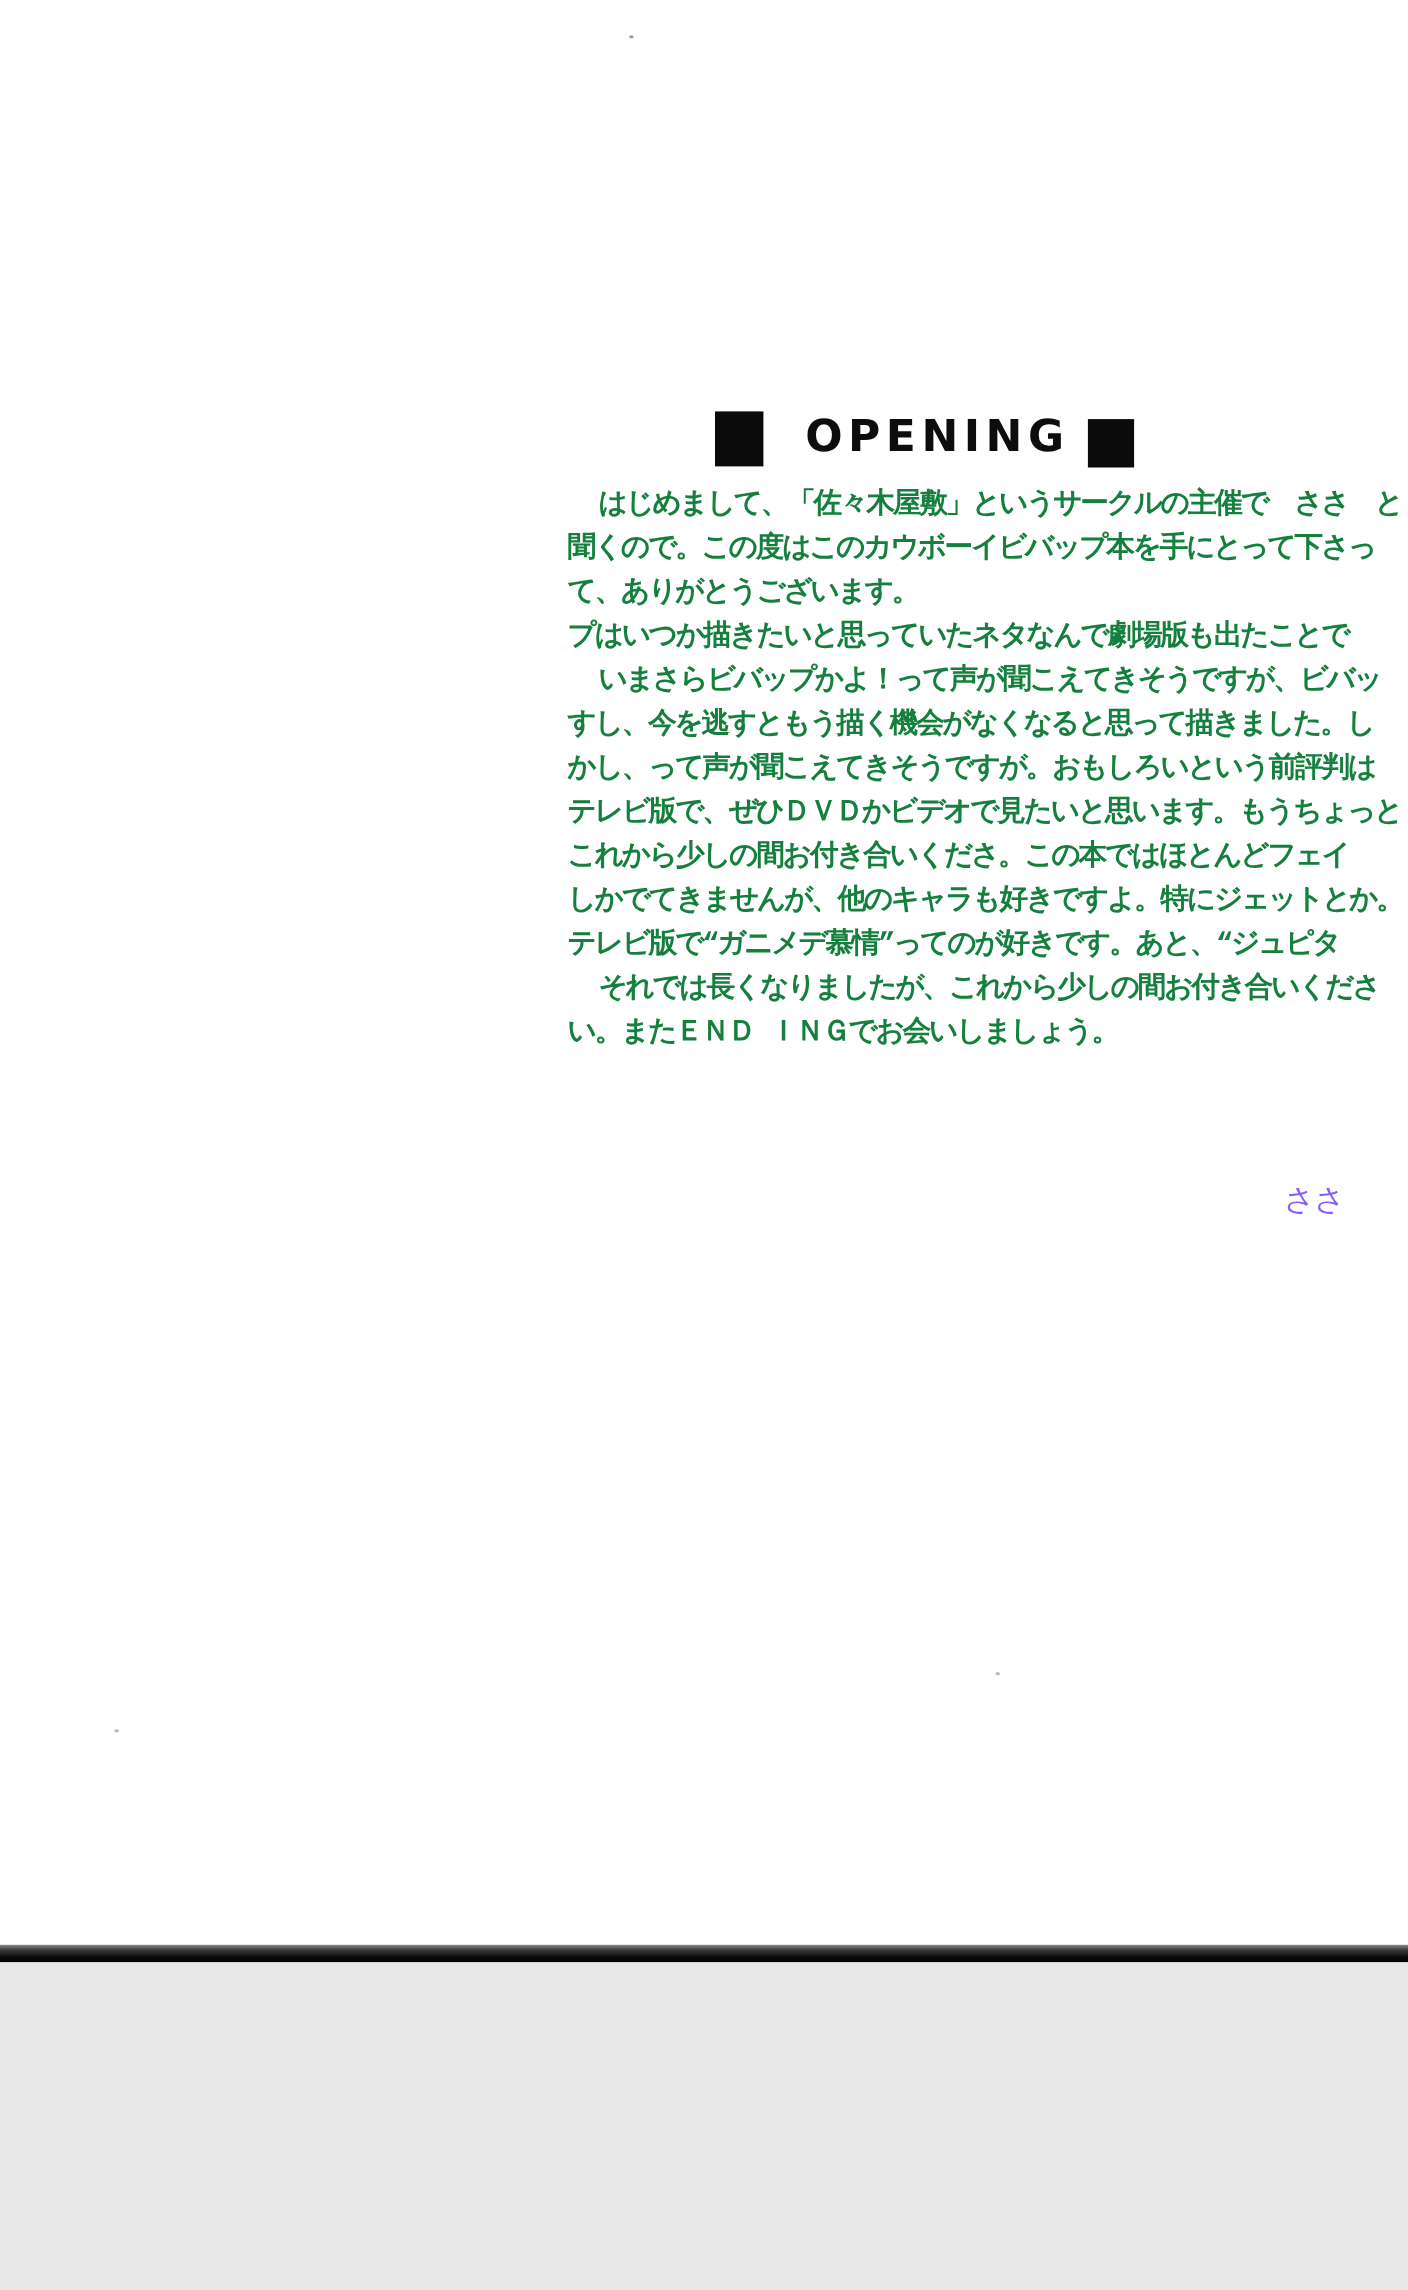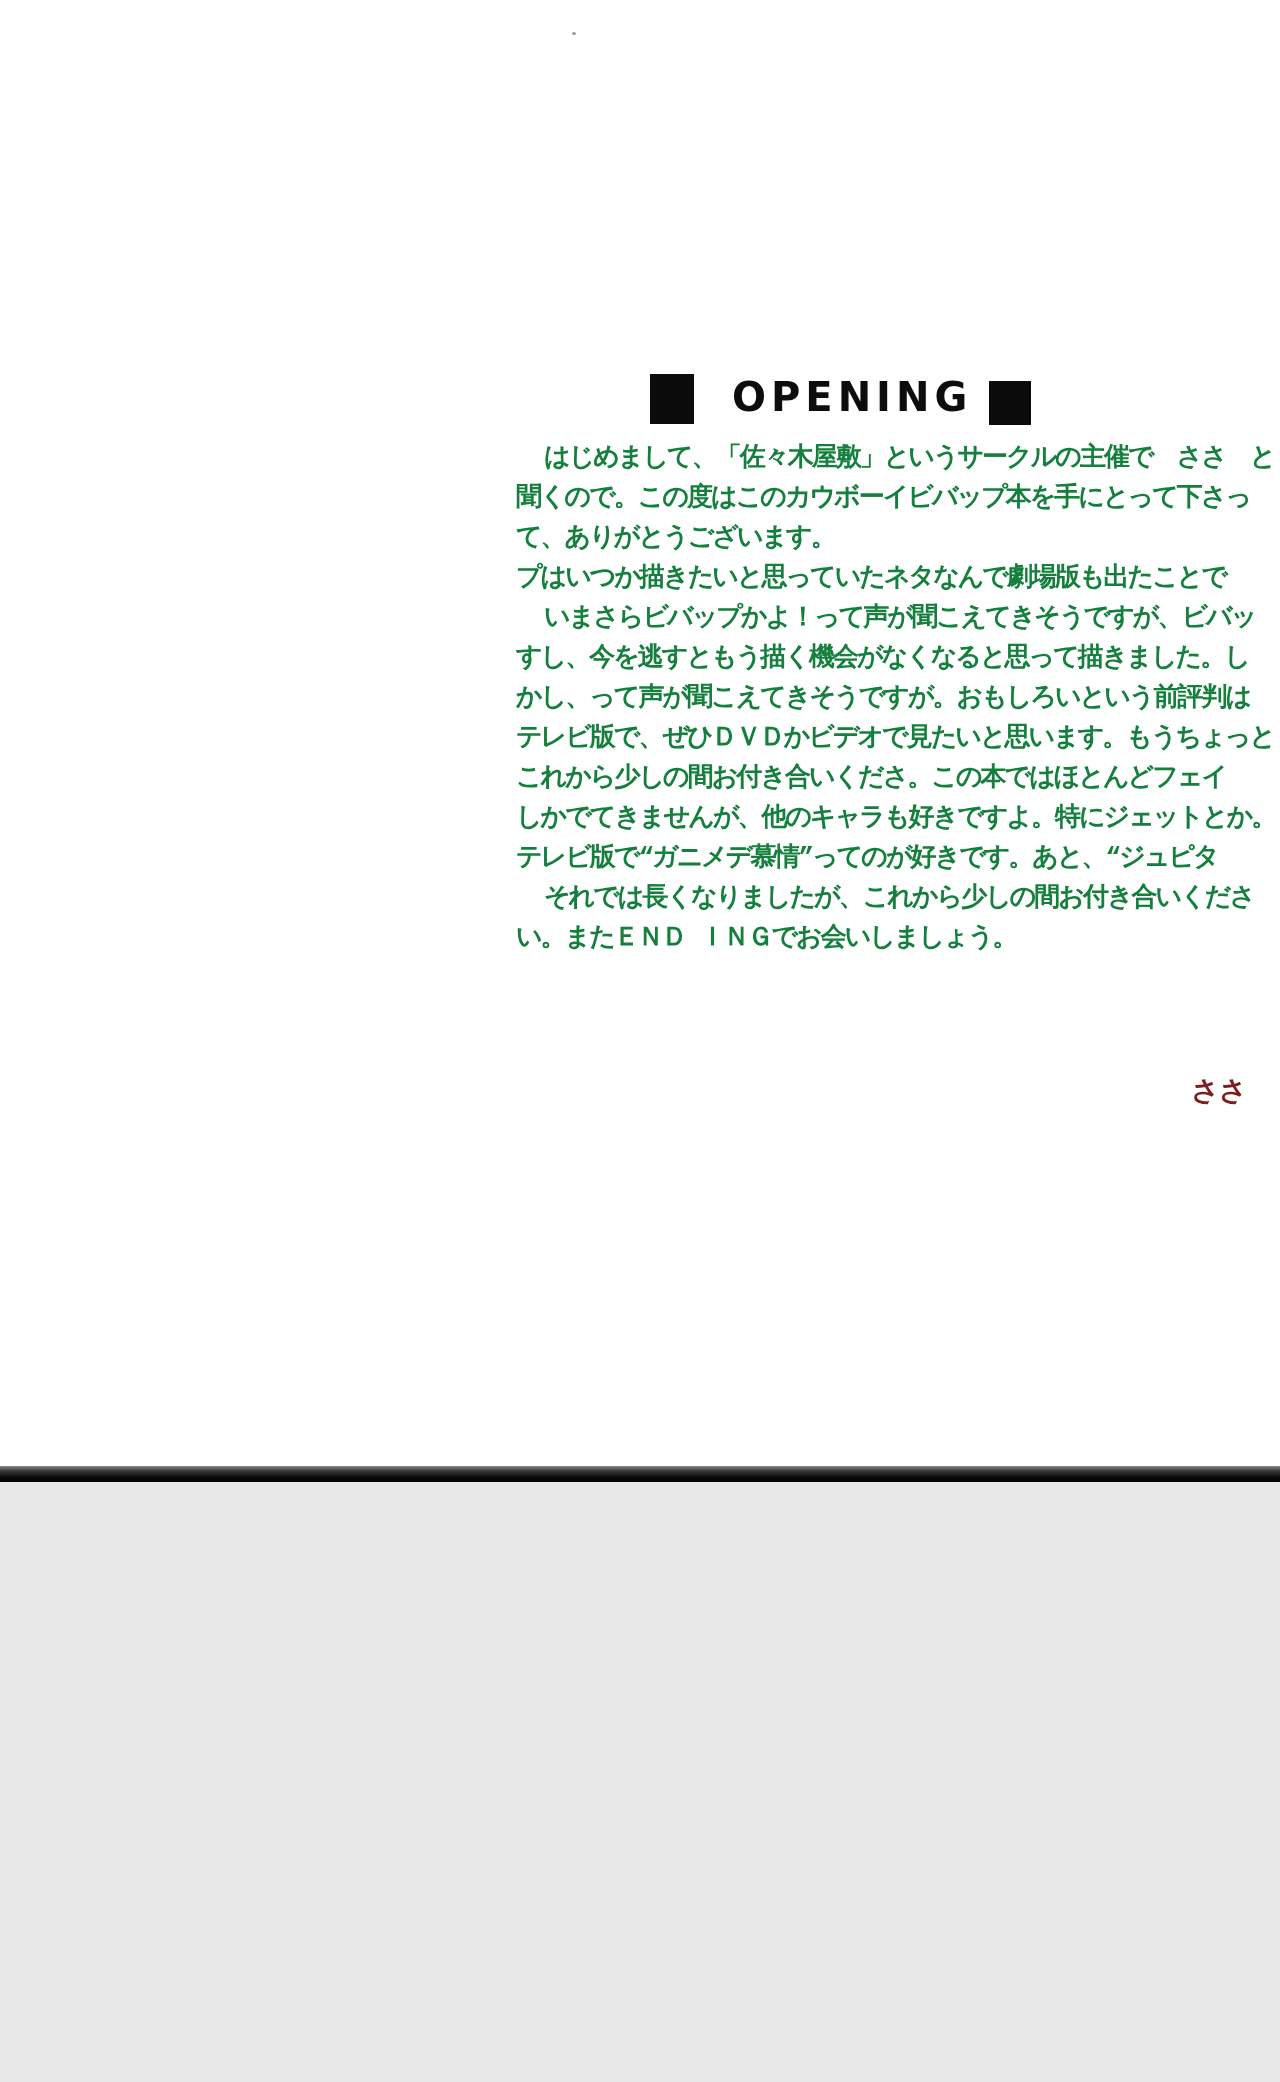--- a/index.html
+++ b/index.html
@@ -3,21 +3,21 @@
 <meta charset="utf-8">
 <style>
   html, body {
     margin: 0;
     padding: 0;
     background: #e8e8e8;
   }
   .scan-page {
     position: relative;
     width: 1280px;
-    height: 1482px;
+    height: 1784px;
     margin: 0 auto;
     background: #ffffff;
     overflow: hidden;
     font-family: "DejaVu Sans", sans-serif;
     color: #111;
   }
 
   
   .title-row {
     position: absolute;
@@ -61,24 +61,23 @@
     font-family: Liberation Mono, monospace;
   }
   .body-line.indent { padding-left: 28px; }
 
   
   .signature {
     position: absolute;
     left: 1167px;
     top: 1072px;
     font-size: 28px;
-    font-weight: 700;
+    font-weight: 400;
     letter-spacing: -1px;
-    color: #7f1d1d;
-    margin-left: 24px;
+    color: #8b5cf6;
   }
 
   
   .page-number {
     position: absolute;
     left: 597px;
     top: 1964px;
     width: 60px;
     text-align: center;
     font-size: 26px;

